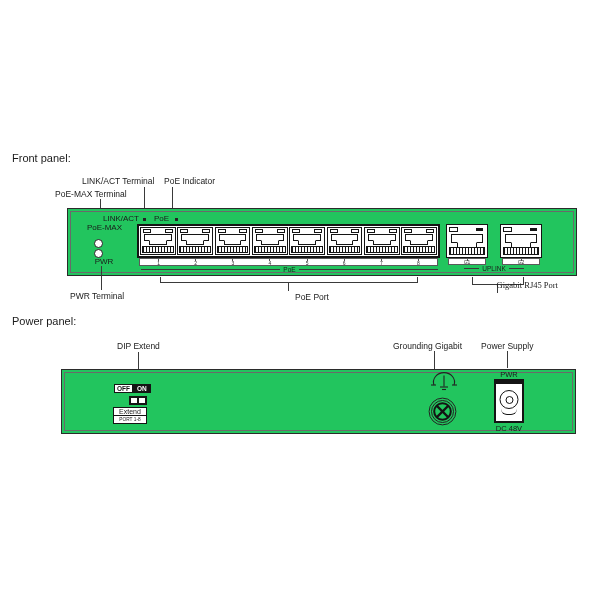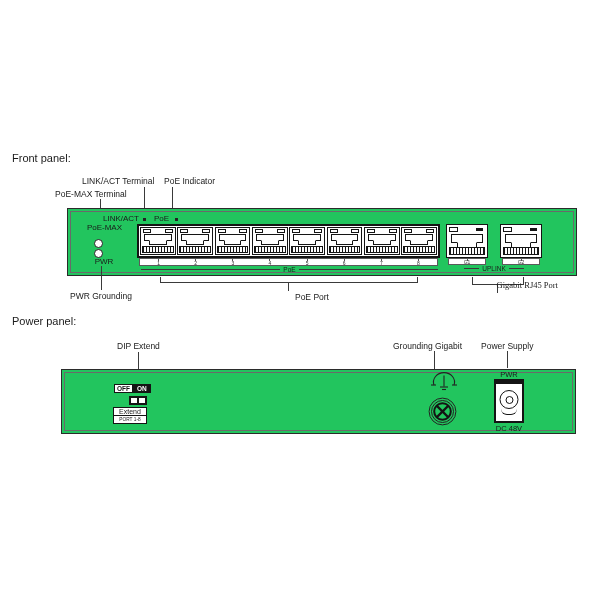--- a/index.html
+++ b/index.html
@@ -205,21 +205,21 @@
     <div class="glabel-strip" style="left:380px; background:linear-gradient(#555,#555) top center / 1px 2px no-repeat,#fff;">G1</div>
     <div class="glabel-strip" style="left:434px; background:linear-gradient(#555,#555) top center / 1px 2px no-repeat,#fff;">G2</div>
     <div class="line-row" style="left:396px; top:55px; width:60px; height:9px;">
       <div class="hline"></div>
       <div class="lbl">UPLINK</div>
       <div class="hline"></div>
     </div>
   </div>
 
   <div class="leader" style="left:101px; top:266px; height:24px;"></div>
-  <div class="callout" style="left:70px; top:291px;">PWR Grounding</div>
+  <div class="callout" style="left:70px; top:291px;">PWR Terminal</div>
 
   <div class="bracket" style="left:160px; top:277px; width:258px; height:6px;"></div>
   <div class="stem" style="left:288px; top:283px; height:8px;"></div>
   <div class="callout center" style="left:248px; top:292px; width:81px;">PoE Port</div>
 
   <div class="bracket" style="left:472px; top:277px; width:52px; height:8px;"></div>
   <div class="stem" style="left:497px; top:285px; height:8px;"></div>
   <div class="callout center" style="left:438px; top:280px; width:120px;font-family:Liberation Serif, serif;">Gigabit RJ45 Port</div>
 
   <div class="section-label" style="left:12px; top:315px;">Power panel:</div>

